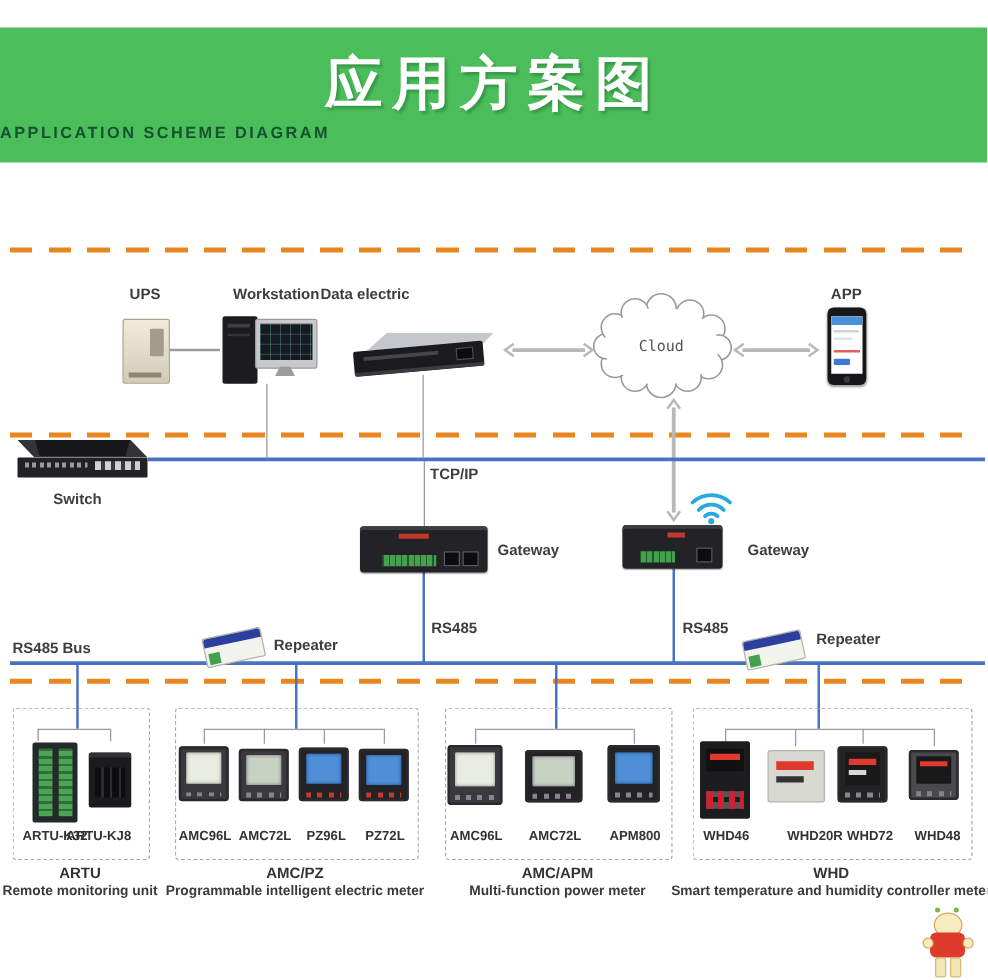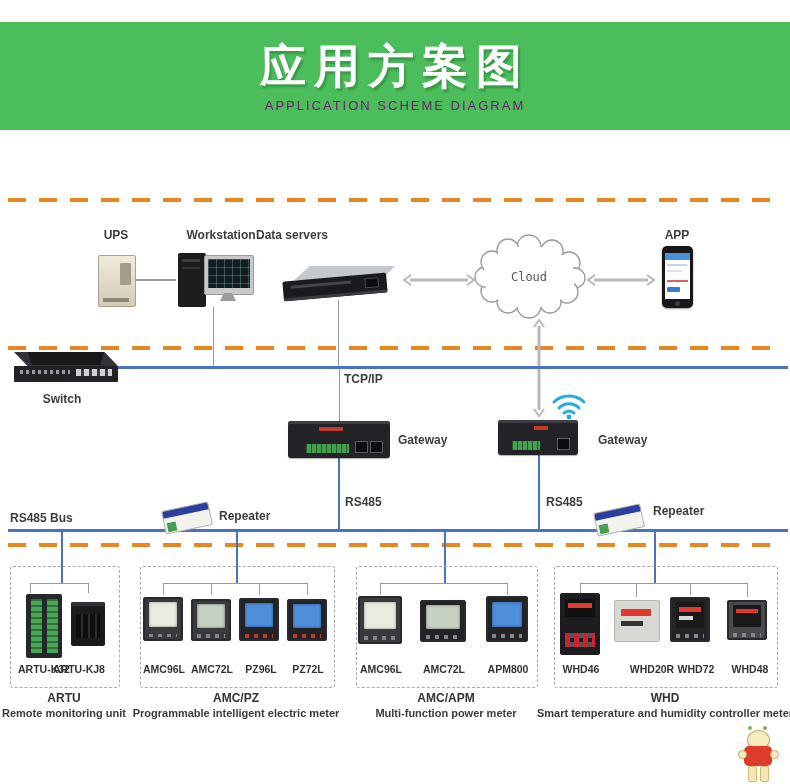--- a/index.html
+++ b/index.html
@@ -4,22 +4,22 @@
 <style>
   html,body{margin:0;padding:0;background:#fff;}
   #canvas{position:relative;width:790px;height:784px;background:#fff;overflow:hidden;
           font-family:"Liberation Sans",sans-serif;}
 
   
   .banner{position:absolute;left:0;top:22px;width:790px;height:108px;background:#4bbd5a;}
   .banner .t{position:absolute;left:0;top:14px;width:100%;text-align:center;color:#fff;
              font-size:46px;font-weight:bold;letter-spacing:8px;
              text-shadow:2px 3px 2px rgba(20,90,40,.35);}
-  .banner .s{position:absolute;left:0;top:76px;width:100%;text-align:center;color:#701a75;
-             font-size:13px;font-weight:normal;letter-spacing:2px;}
+  .banner .s{position:absolute;left:0;top:76px;width:100%;text-align:left;color:#14532d;
+             font-size:13px;font-weight:bold;letter-spacing:2px;}
 
   
   .dashline{position:absolute;left:8px;width:774px;height:4px;
             background:repeating-linear-gradient(90deg,#e8861f 0 18px,transparent 18px 31px);}
   .blueline{position:absolute;height:3px;background:#4a72c2;}
   .vgray{position:absolute;width:1px;background:#979797;}
   .vblue{position:absolute;width:2px;background:#4a72c2;}
   .bracket-h{position:absolute;height:1px;background:#9a9a9a;}
   .bracket-v{position:absolute;width:1px;background:#9a9a9a;}
 
@@ -145,21 +145,21 @@
     <div class="t">应用方案图</div>
     <div class="s">APPLICATION SCHEME DIAGRAM</div>
   </div>
 
   <div class="dashline" style="top:198px;"></div>
   <div class="dashline" style="top:346px;"></div>
   <div class="dashline" style="top:543px;"></div>
 
   <div class="lbl c" style="left:116px;top:228px;">UPS</div>
   <div class="lbl c" style="left:221px;top:228px;">Workstation</div>
-  <div class="lbl c" style="left:292px;top:228px;">Data servers</div>
+  <div class="lbl c" style="left:292px;top:228px;">Data electric</div>
   <div class="lbl c" style="left:677px;top:228px;">APP</div>
 
   <div class="ups">
       <i class="door"></i>
       <i class="vent"></i>
     </div>
 
   <div style="position:absolute;left:136px;top:279px;width:40px;height:2px;background:#9b9b9b;"></div>
 
   <div class="ws-tower">

